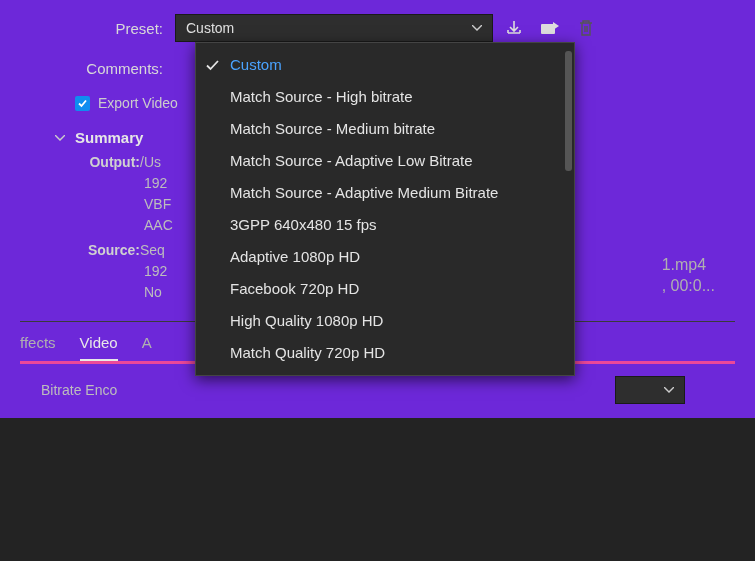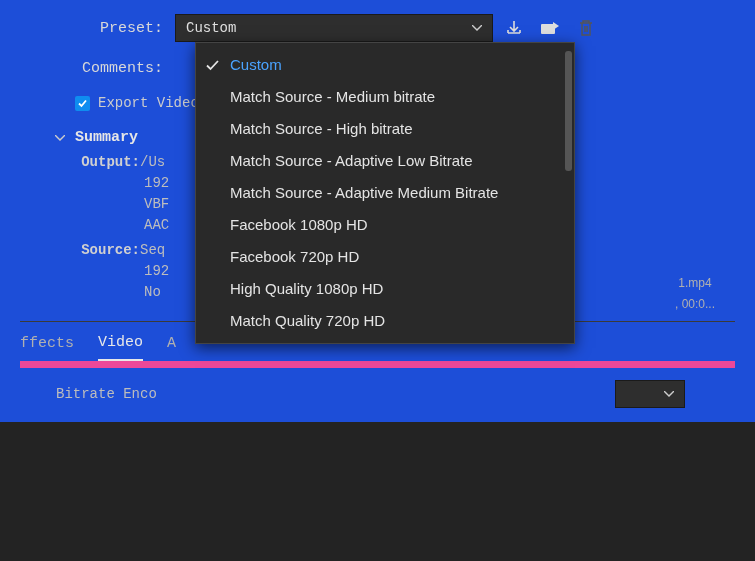--- a/index.html
+++ b/index.html
@@ -8,22 +8,21 @@
     font-family: 'Segoe UI', Arial, sans-serif;
     font-size: 14px;
     color: #cccccc;
     width: 755px;
     height: 561px;
     overflow: hidden;
     position: relative;
   }
   .panel {
     padding: 14px 20px;
-    background: #1d4ed8;
-    font-family: Liberation Mono, monospace;
+    background: #6d28d9;
   }
   .row {
     display: flex;
     align-items: center;
     margin-bottom: 18px;
   }
   .label-col {
     width: 155px;
     text-align: right;
     padding-right: 12px;
@@ -112,40 +111,40 @@
     font-size: 14px;
     line-height: 21px;
   }
   .divider {
     height: 1px;
     background: #3a3a3a;
     margin: 18px 0 0 0;
   }
   .tab-bar {
     display: flex;
-    align-items: center;
+    align-items: flex-start;
     margin-top: 12px;
     gap: 24px;
-    border-bottom: 7px solid #ec4899;
+    border-bottom: 3px solid #ec4899;
     padding-bottom: 0;
   }
   .tab {
     color: #b0b0b0;
     font-size: 15px;
     padding-bottom: 8px;
   }
   .tab.active {
     color: #e8e8e8;
     border-bottom: 2px solid #e8e8e8;
   }
   .under-tab {
     display: flex;
     align-items: center;
     margin-top: 12px;
-    margin-left: 36px;
+    margin-left: 21px;
   }
   .under-tab .lbl {
     color: #bdbdbd;
     font-size: 14px;
   }
   .small-dd {
     margin-left: auto;
     width: 70px;
     height: 28px;
     background: #2e2e2e;
@@ -154,25 +153,24 @@
     align-items: center;
     justify-content: flex-end;
     padding: 0 10px;
     font-size: 11px;
     color: #cccccc;
     margin-right: 50px;
   }
   .right-overflow {
     position: absolute;
     right: 40px;
-    top: 273px;
+    top: 254px;
     color: #b0b0b0;
-    font-size: 12px;
+    font-size: 16px;
     line-height: 21px;
-    text-align: center;
   }
   
   .dd-menu {
     position: absolute;
     left: 195px;
     top: 42px;
     width: 380px;
     background: #292929;
     border: 1px solid #444;
     box-shadow: 0 4px 14px rgba(0,0,0,0.6);
@@ -309,37 +307,41 @@
   <div class="dd-item selected">
     <span class="check">
       <svg width="13" height="11" viewBox="0 0 13 11">
           <path d="M1 5.5 L4.5 9 L12 1" stroke="#e4e4e4" stroke-width="1.8" fill="none"></path>
         </svg>
     </span>
     <span class="txt">Custom</span>
   </div>
   <div class="dd-item">
       <span class="check"></span>
+      <span class="txt">Match Source - High bitrate</span>
+    </div>
+  <div class="dd-item">
+      <span class="check"></span>
       <span class="txt">Match Source - Medium bitrate</span>
     </div>
   <div class="dd-item">
       <span class="check"></span>
-      <span class="txt">Match Source - High bitrate</span>
-    </div>
-  <div class="dd-item">
-      <span class="check"></span>
       <span class="txt">Match Source - Adaptive Low Bitrate</span>
     </div>
   <div class="dd-item">
       <span class="check"></span>
       <span class="txt">Match Source - Adaptive Medium Bitrate</span>
     </div>
   <div class="dd-item">
       <span class="check"></span>
-      <span class="txt">Facebook 1080p HD</span>
+      <span class="txt">3GPP 640x480 15 fps</span>
+    </div>
+  <div class="dd-item">
+      <span class="check"></span>
+      <span class="txt">Adaptive 1080p HD</span>
     </div>
   <div class="dd-item">
       <span class="check"></span>
       <span class="txt">Facebook 720p HD</span>
     </div>
   <div class="dd-item">
       <span class="check"></span>
       <span class="txt">High Quality 1080p HD</span>
     </div>
   <div class="dd-item">

